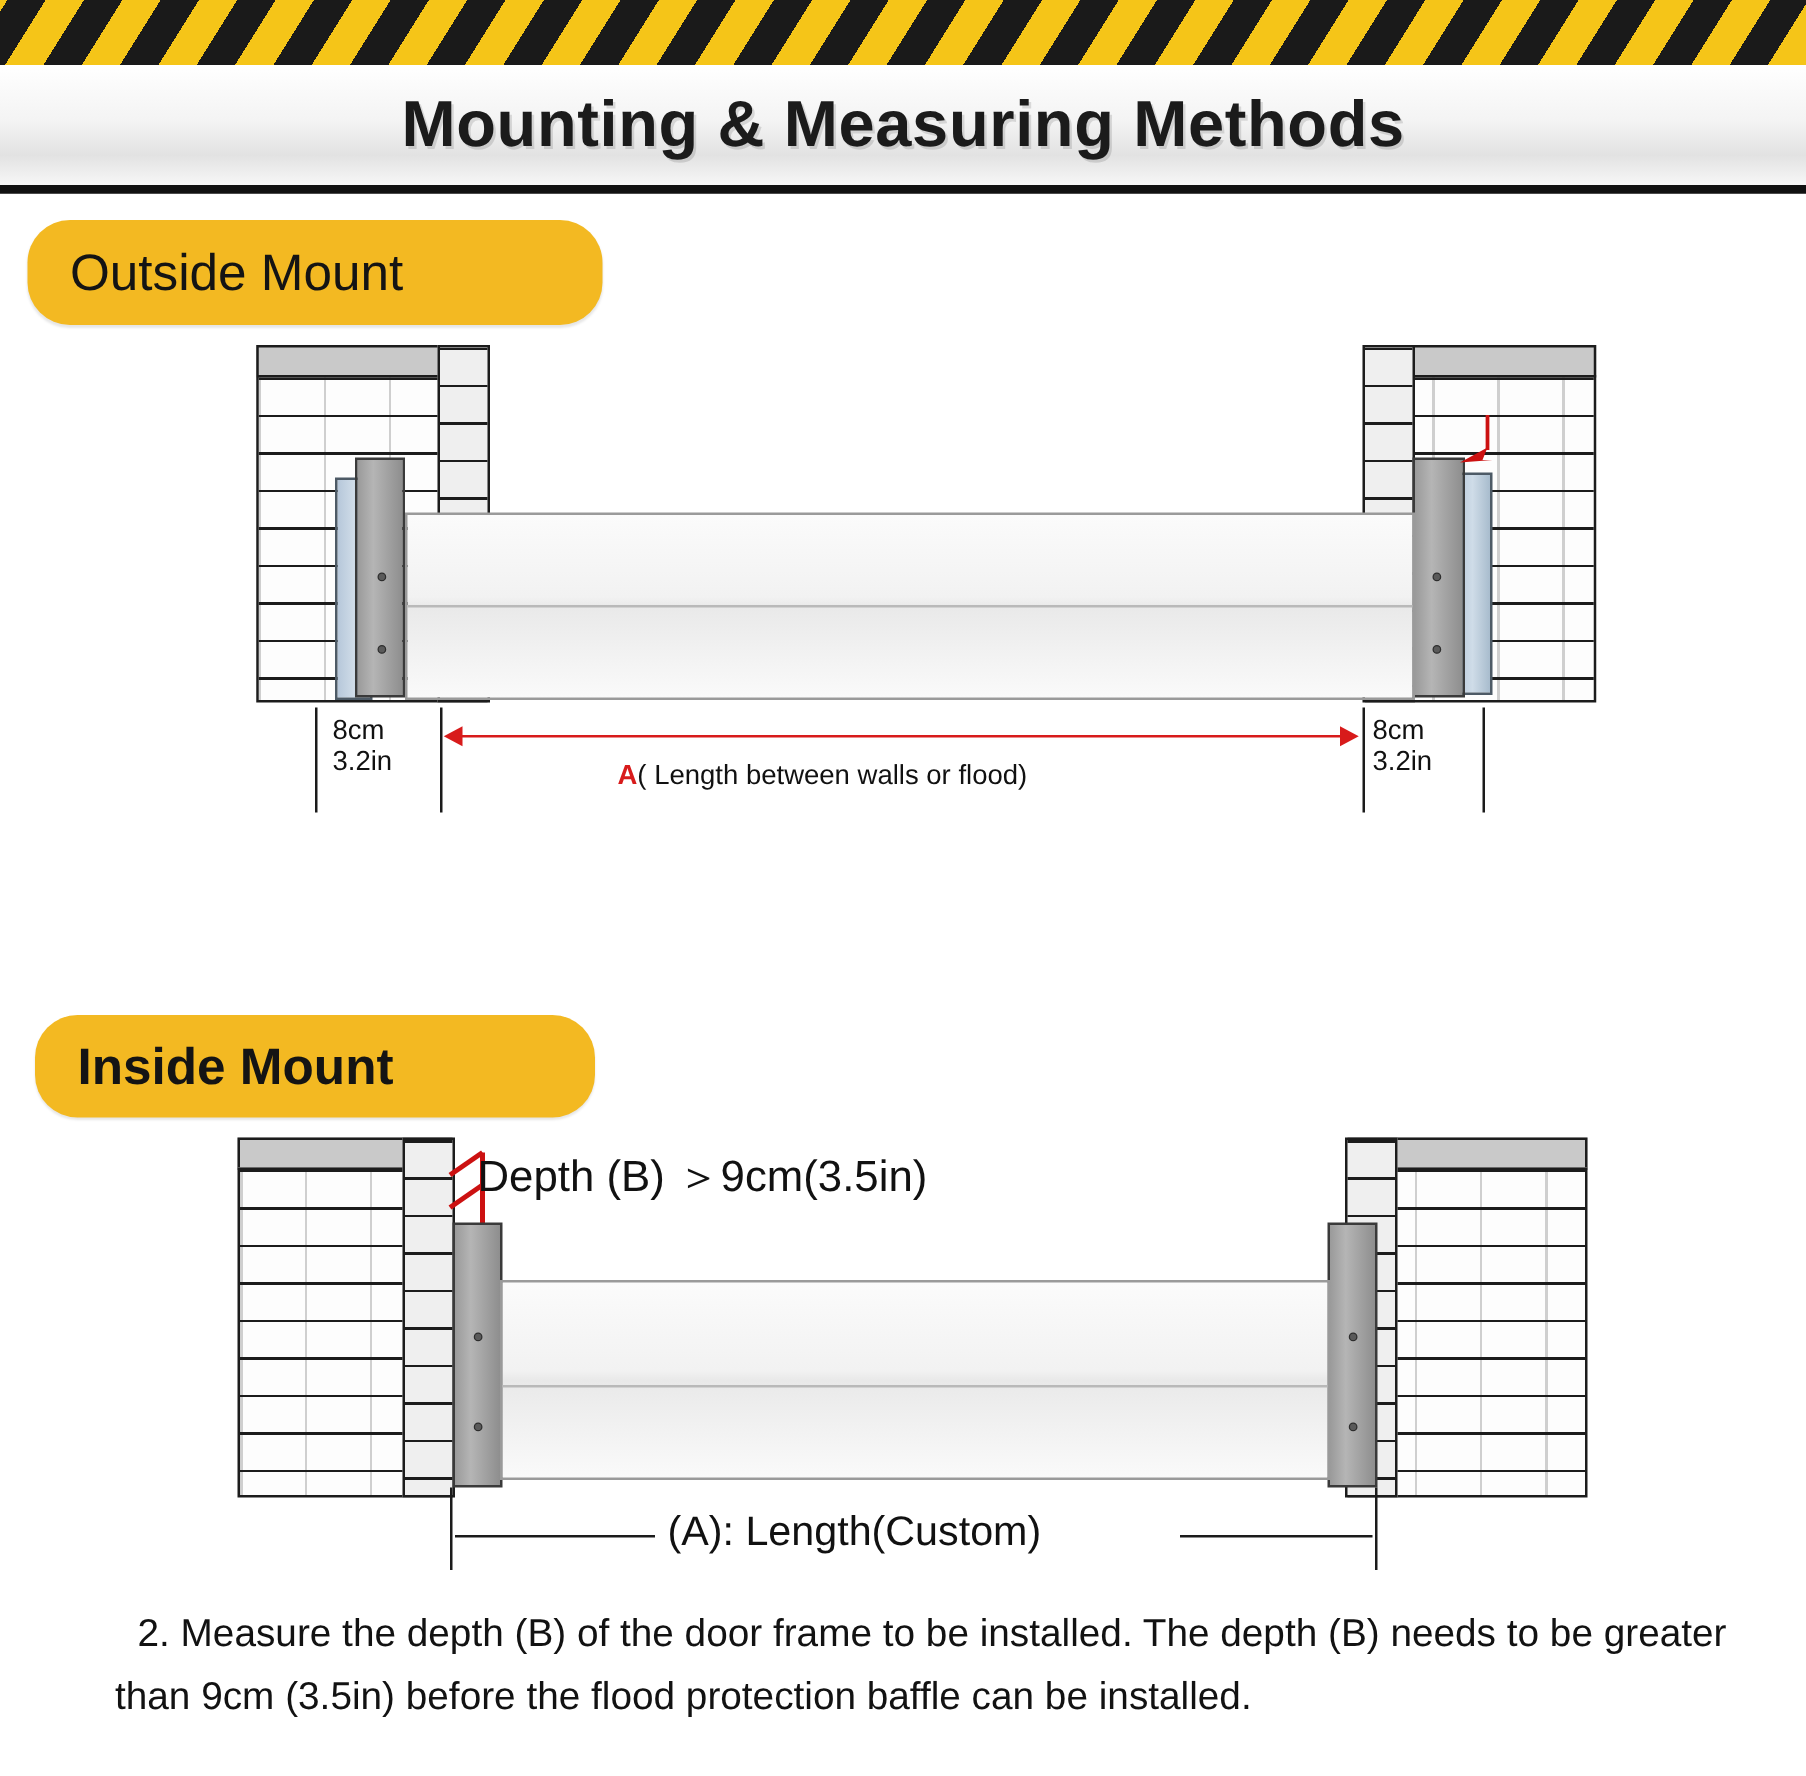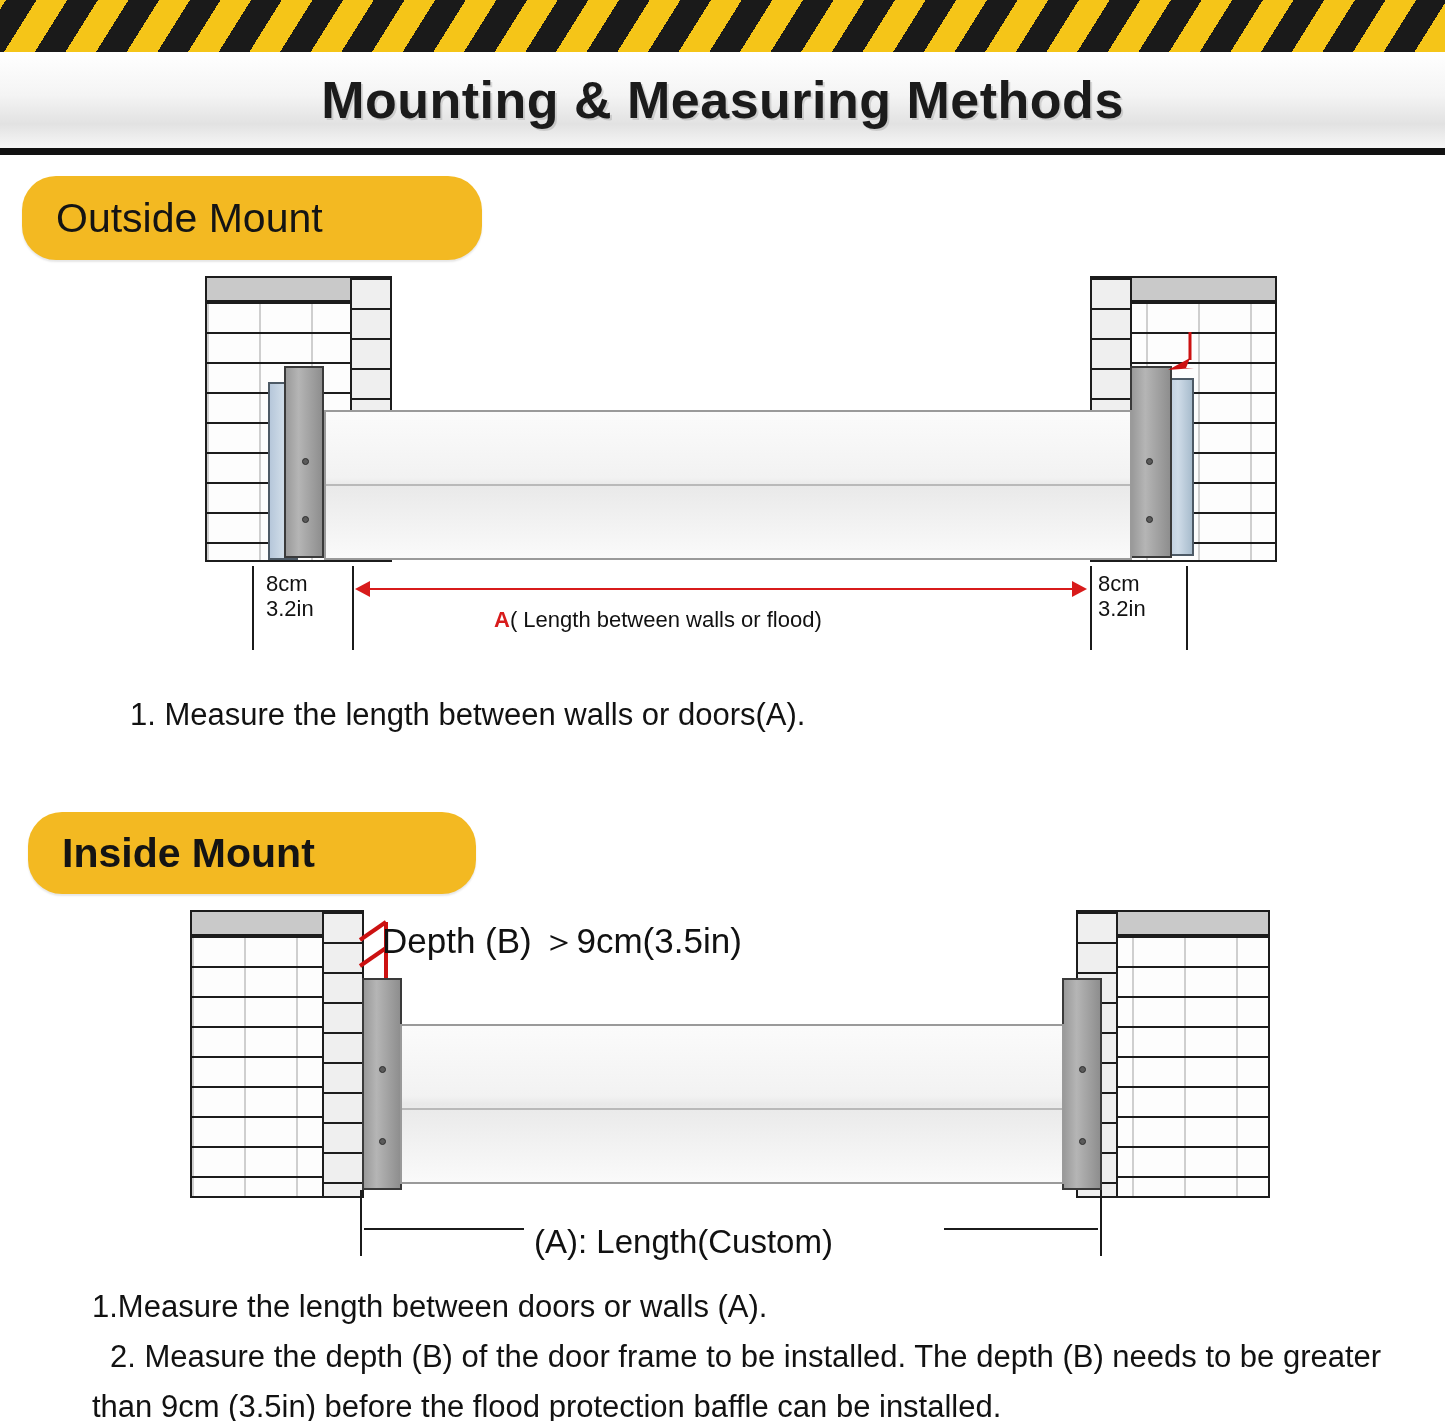--- a/index.html
+++ b/index.html
@@ -169,21 +169,20 @@
   }
   .dimtext .letter-a {
     color: #d81b1b;
     font-weight: bold;
   }
   .label-plain {
     position: absolute;
     font-size: 33px;
     color: #111;
     white-space: nowrap;
-    margin-top: 17px;
   }
 
   
   .steps {
     position: absolute;
     font-size: 31px;
     color: #121212;
     line-height: 1.62;
   }
   .steps div { white-space: nowrap; }
@@ -261,21 +260,20 @@
 <div class="dimtext" style="left:1098px; top:572px;">
   <div>8cm</div>
   <div>3.2in</div>
 </div>
 
 <div class="dimtext" style="left:494px; top:608px;">
   <span class="letter-a">A</span><span>( Length between walls or flood)</span>
 </div>
 
 <div class="steps" style="left:130px; top:690px;">
-  <div>1. Measure the length between walls or doors(A).</div>
 </div>
 
 <div class="badge" id="badge-inside">
   <span>Inside Mount</span>
 </div>
 
 <div class="brick" style="left:190px; top:910px; width:172px; height:288px;">
   <div class="cap"></div>
   <div class="face"></div>
   <div class="side" style="right:-2px;"></div>
@@ -309,15 +307,14 @@
   <div class="seam" style="top:82px;"></div>
 </div>
 
 <div class="tick" style="left:360px; top:1190px; height:66px;"></div>
 <div class="tick" style="left:1100px; top:1190px; height:66px;"></div>
 <div class="dimline black" style="left:364px; top:1228px; width:160px;"></div>
 <div class="dimline black" style="left:944px; top:1228px; width:154px;"></div>
 <div class="label-plain" style="left:534px; top:1206px;">(A): Length(Custom)</div>
 
 <div class="steps wrap" style="left:92px; top:1282px; width:1290px;">
-  <div style="white-space:nowrap;">1.Measure the length between doors or walls (A).</div>
   <div style="text-indent:18px;">2. Measure the depth (B) of the door frame to be installed. The depth (B) needs to be greater than 9cm (3.5in) before the flood protection baffle can be installed.</div>
 </div>
 
 </body></html>

